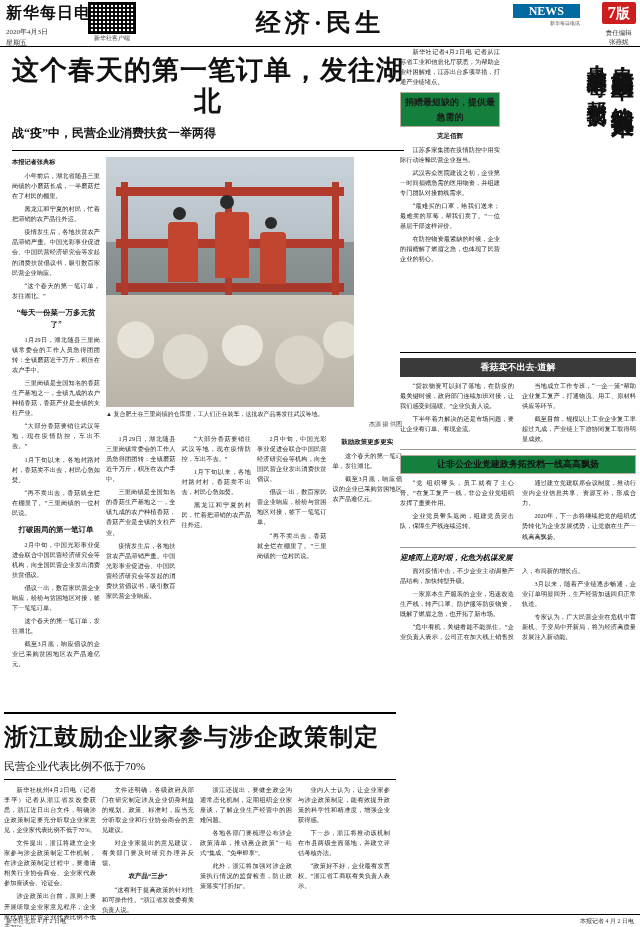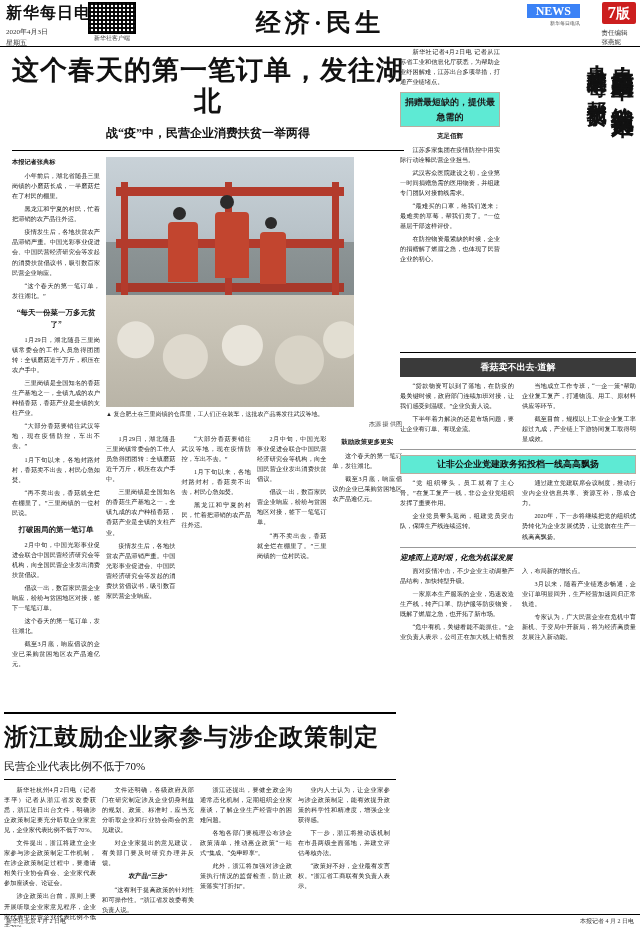--- a/index.html
+++ b/index.html
@@ -18,37 +18,37 @@
   .mast-left{position:absolute;left:6px;top:3px;width:170px;}
   .mast-title{font-family:"Liberation Serif",serif;font-weight:bold;font-size:16px;letter-spacing:1px;color:#111;}
   .mast-date{font-size:7px;color:#333;margin-top:3px;line-height:1.5;}
   .qr-box{position:absolute;left:88px;top:2px;width:46px;height:30px;background:
     repeating-linear-gradient(0deg,#111 0 2px,#fff 2px 4px),
     repeating-linear-gradient(90deg,#111 0 2px,transparent 2px 4px);
     background-blend-mode:multiply;border:1px solid #000;}
   .qr-cap{position:absolute;left:84px;top:34px;font-size:6px;color:#333;width:56px;text-align:center;}
   .mast-center{position:absolute;left:0;right:0;top:6px;text-align:center;}
   .mast-center .cn{font-size:25px;font-weight:bold;letter-spacing:4px;}
-  .mast-right{position:absolute;right:4px;top:2px;text-align:left;}
+  .mast-right{position:absolute;right:4px;top:2px;text-align:center;}
   .red-page{display:inline-block;background:#cc1e1e;color:#fff;font-weight:bold;font-size:14px;padding:1px 6px;border-radius:2px;}
   .red-page .num{font-size:17px;}
   .editor-line{font-size:6.5px;color:#333;margin-top:4px;line-height:1.4;}
   .logo-news{position:absolute;right:60px;top:4px;font-size:12px;font-weight:bold;color:#111;letter-spacing:0px;}
-  .logo-news .blk{background:#3b82f6;color:#fff;padding:0 9px;}
+  .logo-news .blk{background:#0369a1;color:#fff;padding:0 16px;}
   .logo-sub{position:absolute;right:60px;top:20px;font-size:5px;color:#555;}
 
   
   .body-wrap{position:relative;width:640px;}
   .col-left{position:absolute;left:4px;top:0;width:392px;margin-left:8px;}
   .col-right{position:absolute;left:400px;top:0;width:236px;}
 
   
   .headline{border-bottom:1px solid #000;padding:8px 0 6px 0;}
   .headline h1{margin:0;text-align:center;font-size:27px;font-weight:bold;letter-spacing:1px;line-height:1.15;}
-  .headline h2{margin:8px 0 2px 0;text-align:center;font-size:12px;font-weight:bold;letter-spacing:0px;}
+  .headline h2{margin:8px 0 2px 0;text-align:left;font-size:12px;font-weight:bold;letter-spacing:0px;}
 
   .lead-cols{display:flex;gap:6px;margin-top:6px;}
   .txtcol{font-size:6.2px;line-height:1.62;text-align:justify;color:#1a1a1a;}
   .txtcol p{margin:0 0 3px 0;text-indent:2em;}
   .byline{font-size:6.2px;font-weight:bold;margin:0 0 4px 0;}
   .subhead{font-size:7.5px;font-weight:bold;text-align:center;margin:6px 0 4px 0;}
 
   
   .photo{width:248px;height:250px;position:relative;overflow:hidden;border:0;}
   .photo .sky{position:absolute;inset:0;background:linear-gradient(180deg,#c9d2d8 0%,#b9c3c9 30%,#9aa4a8 60%,#7e8789 100%);}
@@ -72,21 +72,21 @@
   .photo .h3{left:64%;top:24%;width:12px;height:12px;}
   .photo-cap{font-size:6px;line-height:1.5;margin-top:3px;color:#222;}
   .photo-credit{font-size:6px;text-align:right;color:#444;margin-top:1px;}
 
   
   .vert-head{position:absolute;right:2px;top:4px;width:130px;display:flex;flex-direction:row-reverse;gap:2px;}
   .vcol{writing-mode:vertical-rl;text-orientation:upright;font-size:23px;font-weight:bold;letter-spacing:2px;line-height:1.08;}
   .vcol.small{font-size:20px;}
 
   
-  .box-title{font-size:9px;font-weight:bold;text-align:center;background:#5eead4;border:1px solid #b9ada0;padding:2px 0;margin:5px 0 4px 0;}
+  .box-title{font-size:9px;font-weight:bold;text-align:center;background:#15803d;border:1px solid #b9ada0;padding:2px 0;margin:5px 0 4px 0;}
   .box-title.dark{background:#3a3a3a;color:#fff;border-color:#3a3a3a;}
   .rule{border-top:1px solid #000;margin:5px 0;}
   .rule.thin{border-top:1px solid #999;}
 
   
   .bottom-head{border-top:2px solid #000;border-bottom:1px solid #000;padding:7px 0 5px;}
   .bottom-head h1{margin:0;font-size:24px;font-weight:bold;letter-spacing:1px;}
   .bottom-head h2{margin:6px 0 0 0;font-size:11px;font-weight:normal;}
 
   .fourcol{display:flex;gap:6px;margin-top:5px;}

